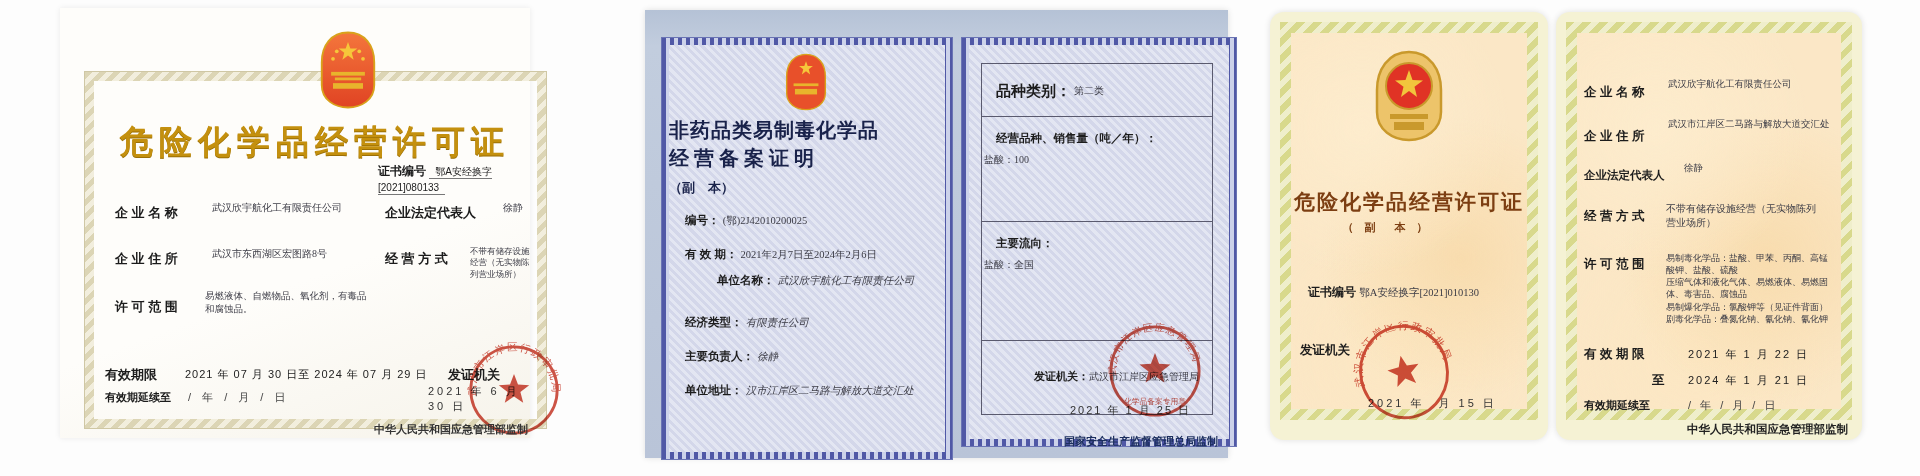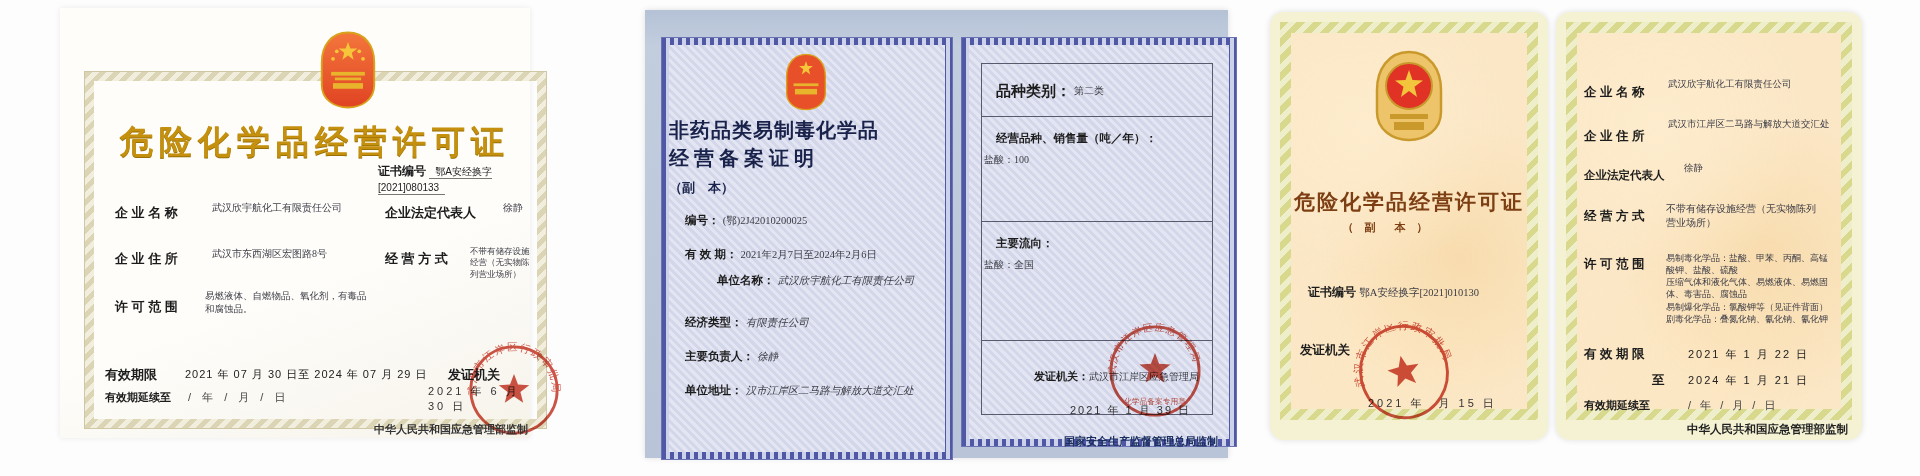--- a/index.html
+++ b/index.html
@@ -169,21 +169,21 @@
         <div class="mrow" style="height:104px;">
           <span class="abs lbl" style="left:14px;top:14px;font-size:11.5px;">经营品种、销售量（吨／年）：</span>
           <span class="abs val" style="left:2px;top:36px;font-size:10px;">盐酸：100</span>
         </div>
         <div class="mrow" style="height:118px;">
           <span class="abs lbl" style="left:14px;top:14px;font-size:11.5px;">主要流向：</span>
           <span class="abs val" style="left:2px;top:36px;font-size:10px;">盐酸：全国</span>
         </div>
         <div class="mrow" style="flex:1;">
           <span class="abs" style="left:52px;top:28px;width:170px;font-size:11px;"><span class="lbl">发证机关：</span><span class="val" style="font-size:10px;">武汉市江岸区应急管理局</span></span>
-          <span class="abs" style="left:88px;top:62px;font-size:11px;letter-spacing:2px;color:#333;">2021 年 1 月 39 日</span>
+          <span class="abs" style="left:88px;top:62px;font-size:11px;letter-spacing:2px;color:#333;">2021 年 1 月 25 日</span>
         </div>
       </div>
       <svg class="abs seal" style="left:137px;top:277px;" width="98" height="98" viewBox="0 0 120 120">
         <circle cx="60" cy="60" r="54" fill="none" stroke="#c83c2c" stroke-width="3.5"></circle>
         <polygon points="60,38 65,51 79,52 68,60.5 71.5,74 60,66 48.5,74 52,60.5 41,52 55,51" fill="#c83c2c"></polygon>
         <path id="arcB" d="M16,78 A48,48 0 1 1 104,78" fill="none"></path>
         <text font-size="12" fill="#c83c2c" letter-spacing="1.5">
           <textPath href="#arcB" startOffset="7%">武汉市江岸区应急管理局</textPath>
         </text>
         <text x="60" y="100" text-anchor="middle" font-size="9.5" fill="#c83c2c">化学品备案专用章</text>

